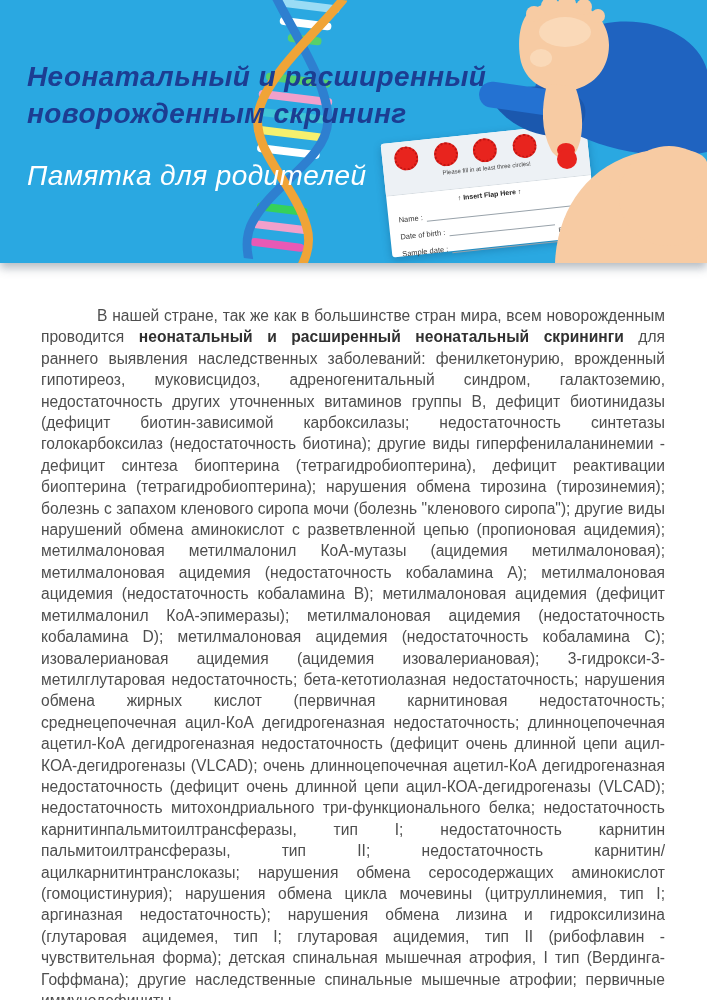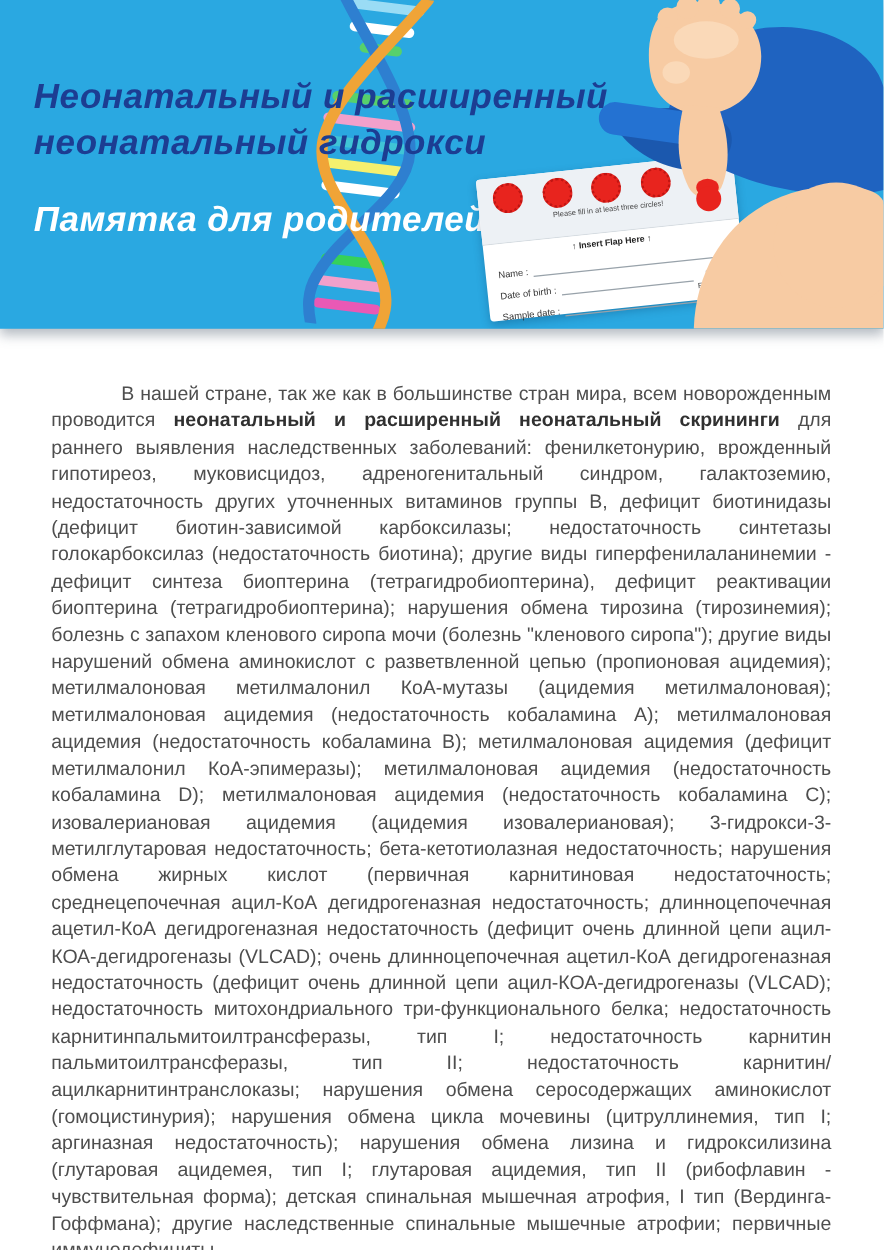--- a/index.html
+++ b/index.html
@@ -5,21 +5,21 @@
   html,body{margin:0;padding:0;background:#ffffff;}
   .page{position:relative;width:707px;height:1000px;background:#fff;overflow:hidden;
         font-family:"Liberation Sans",sans-serif;}
 
   
   .header{position:absolute;left:0;top:0;width:707px;height:263px;background:#2AA8E1;
           overflow:hidden;box-shadow:0 5px 9px rgba(90,105,120,.45);}
   .titles{position:absolute;left:27px;top:58px;z-index:3;}
   .title-line{font-size:28px;font-weight:bold;font-style:italic;color:#1C3D92;
               line-height:37px;letter-spacing:.4px;white-space:nowrap;}
-  .subtitle{font-size:28px;font-weight:bold;font-style:italic;color:#ffffff;
+  .subtitle{font-size:28px;font-weight:normal;font-style:italic;color:#ffffff;
             letter-spacing:.4px;margin-top:28px;white-space:nowrap;}
 
   
   .dna{position:absolute;left:225px;top:-4px;z-index:1;transform:rotate(7deg);
        transform-origin:50% 0;}
 
   
   .card{position:absolute;left:386px;top:133px;width:206px;height:114px;background:#fff;
         transform:rotate(-6deg);z-index:4;border-radius:3px;
         box-shadow:0 3px 8px rgba(0,40,80,.28);}
@@ -67,21 +67,21 @@
       <line x1="62" y1="215" x2="105" y2="215" stroke="#35D15A" stroke-width="8" stroke-linecap="round"></line>
       <line x1="57" y1="233" x2="108" y2="233" stroke="#F2A0CB" stroke-width="8" stroke-linecap="round"></line>
       <line x1="60" y1="251" x2="106" y2="251" stroke="#E959B5" stroke-width="8" stroke-linecap="round"></line>
 
       <path d="M 48,0 C 70,35 115,85 118,122 C 121,160 72,190 56,230 C 50,244 52,256 56,268" fill="none" stroke="#2E7FD0" stroke-width="9" stroke-linecap="round"></path>
       <path d="M 118,0 C 96,35 51,85 48,122 C 45,160 94,190 110,230 C 116,244 114,256 110,268" fill="none" stroke="#F0A437" stroke-width="9" stroke-linecap="round"></path>
     </svg>
 
     <div class="titles">
       <div class="title-line">Неонатальный и расширенный</div>
-      <div class="title-line">неонатальный  гидрокси</div>
+      <div class="title-line">новорожденным  скрининг</div>
       <div class="subtitle">Памятка для родителей</div>
     </div>
 
     <div class="card">
       <div class="card-top">
         <div class="spots">
           <div class="spot"></div>
           <div class="spot"></div>
           <div class="spot"></div>
           <div class="spot"></div>

